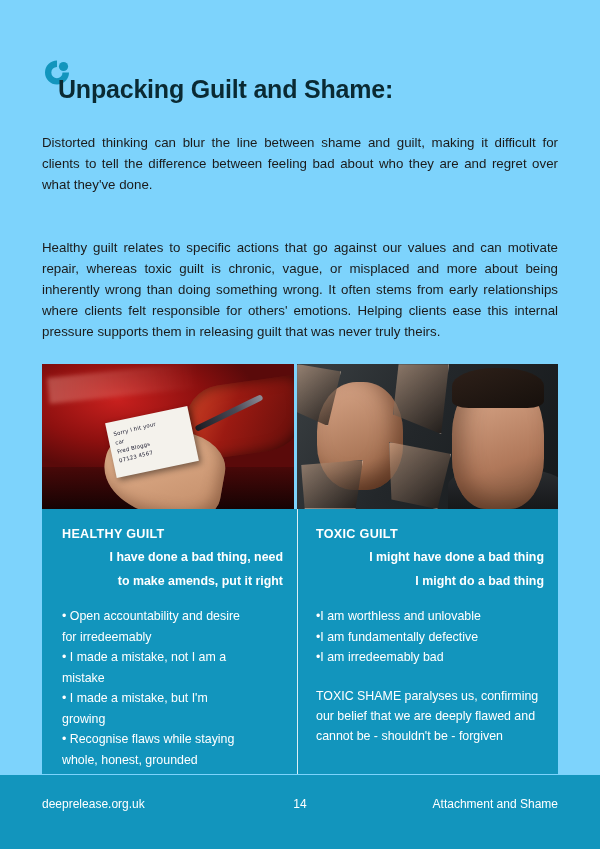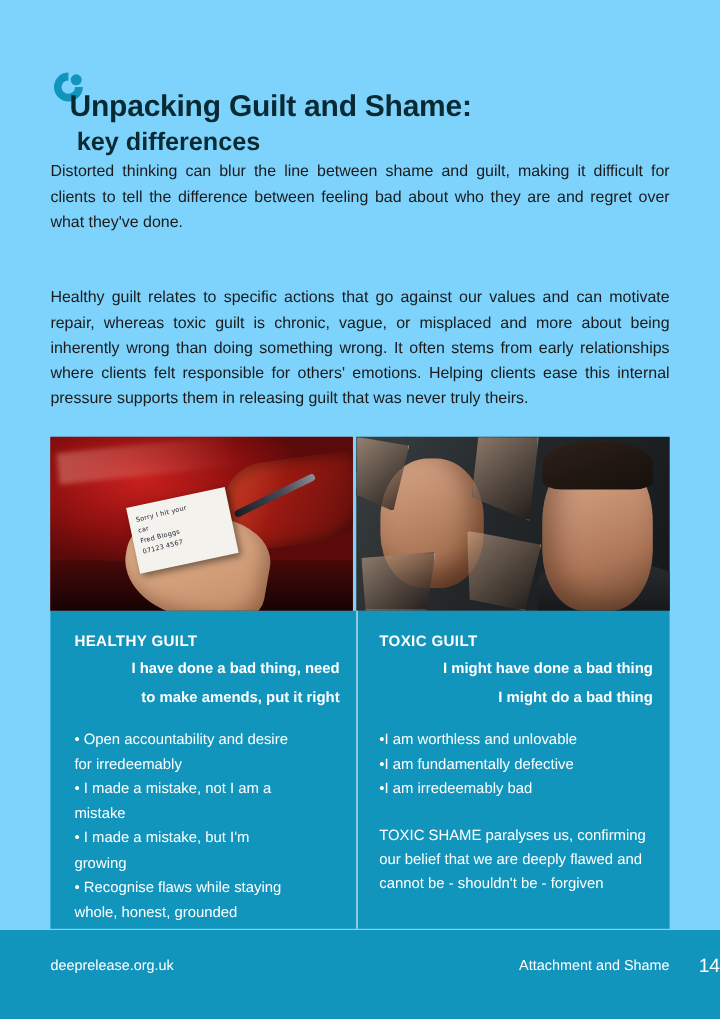--- a/index.html
+++ b/index.html
@@ -260,43 +260,42 @@
     height: 74px;
     background: #1295bd;
     color: #ffffff;
   }
   .footer .site {
     position: absolute; left: 42px; top: 22px;
     font-size: 12px;
   }
   .footer .pagenum {
     position: absolute; left: 0; right: 0; top: 22px;
-    text-align: right;
-    font-size: 16px;
+    text-align: center;
+    font-size: 12px;
   }
   .footer .section {
     position: absolute; right: 42px; top: 22px;
     font-size: 12px;
   }
 </style>
 </head>
 <body>
 
 <div class="page">
 
   <div class="logo">
     <svg width="30" height="30" viewBox="0 0 30 30" aria-hidden="true">
       <path d="M15 2.5 A12 12 0 1 0 27 14.5 L20.5 14.5 A5.6 5.6 0 1 1 15 9 Z" fill="#1295bd"></path>
       <circle cx="21.5" cy="8.5" r="4.6" fill="#1295bd"></circle>
     </svg>
   </div>
 
   <div class="title-block">
     <div class="title-line1">Unpacking Guilt and Shame:</div>
-    <div class="title-line2">key differences</div>
   </div>
 
   <p class="para para-1">Distorted thinking can blur the line between shame and guilt, making it difficult for clients to tell the difference between feeling bad about who they are and regret over what they've done.</p>
   <p class="para para-2">Healthy guilt relates to specific actions that go against our values and can motivate repair, whereas toxic guilt is chronic, vague, or misplaced and more about being inherently wrong than doing something wrong. It often stems from early relationships where clients felt responsible for others' emotions. Helping clients ease this internal pressure supports them in releasing guilt that was never truly theirs.</p>
 
   <div class="images">
 
     <div class="img-left">
       <div class="car-body"></div>
       <div class="car-shine"></div>

